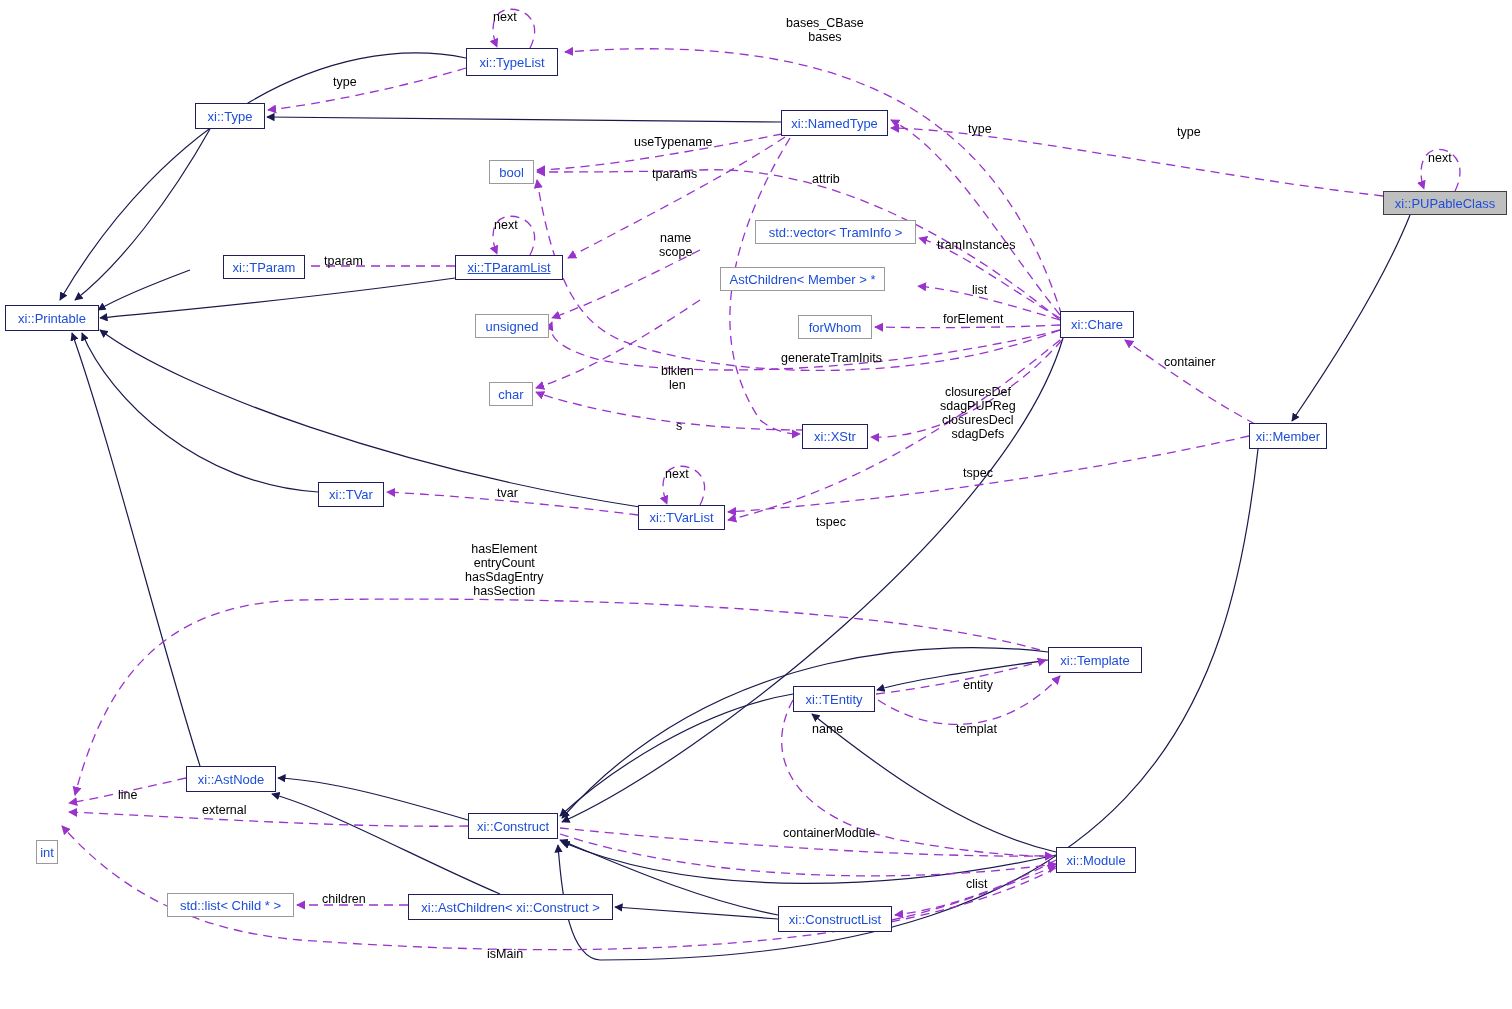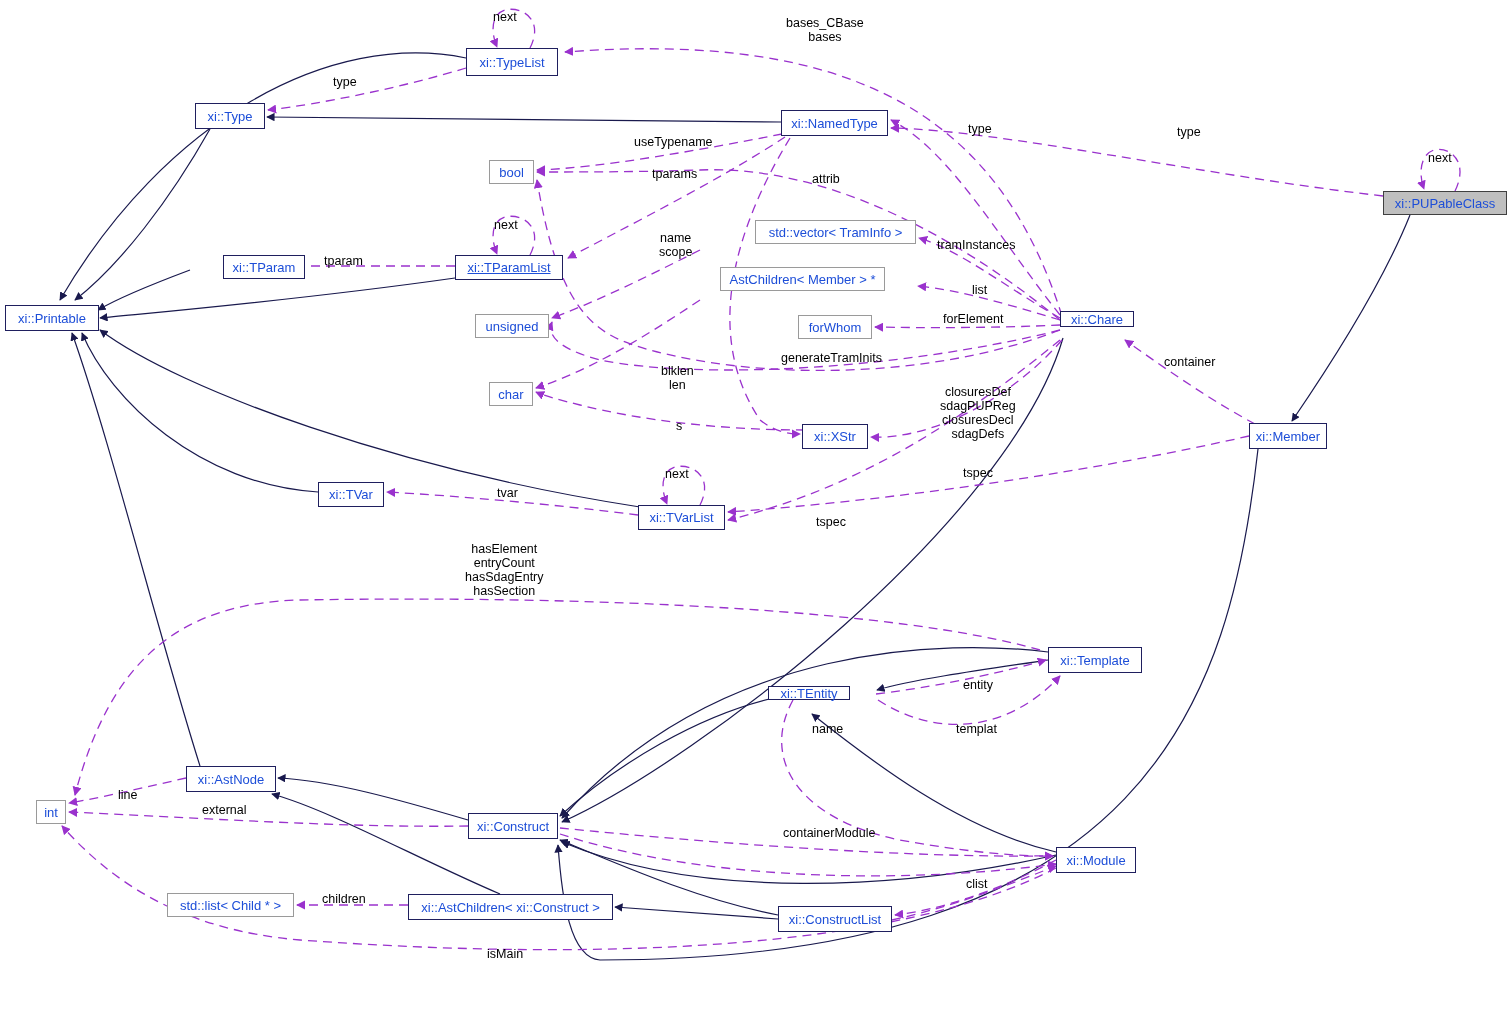--- a/index.html
+++ b/index.html
@@ -202,48 +202,48 @@
       </div>
     <div class="node klass" style="left:5px;top:305px;width:94px;height:26px;">
         <span>xi::Printable</span>
       </div>
     <div class="node ext" style="left:475px;top:314px;width:74px;height:24px;">
         <span>unsigned</span>
       </div>
     <div class="node ext" style="left:798px;top:315px;width:74px;height:24px;">
         <span>forWhom</span>
       </div>
-    <div class="node klass" style="left:1060px;top:311px;width:74px;height:16px;">
+    <div class="node klass" style="left:1060px;top:311px;width:74px;height:27px;">
         <span>xi::Chare</span>
       </div>
     <div class="node ext" style="left:489px;top:382px;width:44px;height:24px;">
         <span>char</span>
       </div>
     <div class="node klass" style="left:802px;top:424px;width:66px;height:25px;">
         <span>xi::XStr</span>
       </div>
     <div class="node klass" style="left:1249px;top:423px;width:78px;height:26px;">
         <span>xi::Member</span>
       </div>
     <div class="node klass" style="left:318px;top:482px;width:66px;height:25px;">
         <span>xi::TVar</span>
       </div>
     <div class="node klass" style="left:638px;top:505px;width:87px;height:25px;">
         <span>xi::TVarList</span>
       </div>
     <div class="node klass" style="left:1048px;top:647px;width:94px;height:26px;">
         <span>xi::Template</span>
       </div>
-    <div class="node klass" style="left:768px;top:686px;width:82px;height:14px;">
+    <div class="node klass" style="left:793px;top:686px;width:82px;height:26px;">
         <span>xi::TEntity</span>
       </div>
     <div class="node klass" style="left:186px;top:766px;width:90px;height:26px;">
         <span>xi::AstNode</span>
       </div>
-    <div class="node ext" style="left:36px;top:800px;width:30px;height:24px;">
+    <div class="node ext" style="left:36px;top:840px;width:22px;height:24px;">
         <span>int</span>
       </div>
     <div class="node klass" style="left:468px;top:813px;width:90px;height:26px;">
         <span>xi::Construct</span>
       </div>
     <div class="node klass" style="left:1056px;top:847px;width:80px;height:26px;">
         <span>xi::Module</span>
       </div>
     <div class="node ext" style="left:167px;top:893px;width:127px;height:24px;">
         <span>std::list&lt; Child * &gt;</span>

